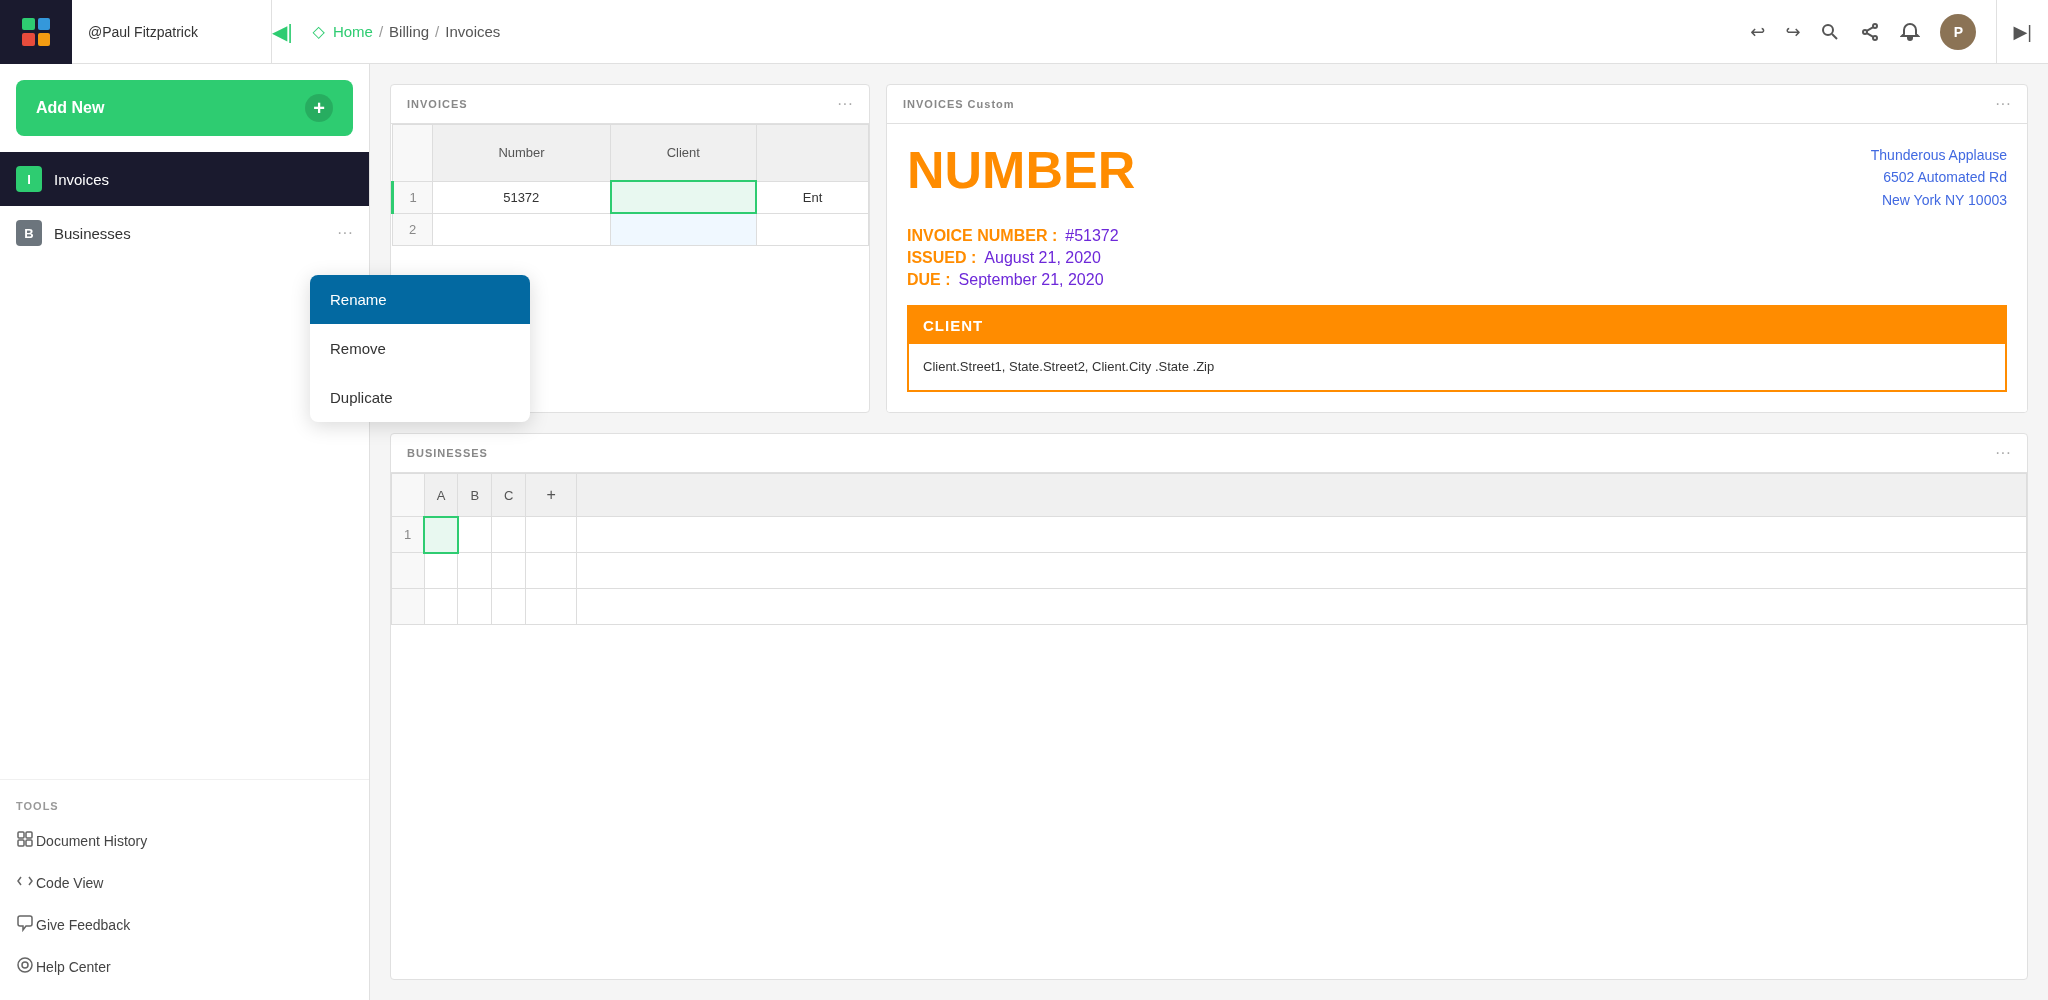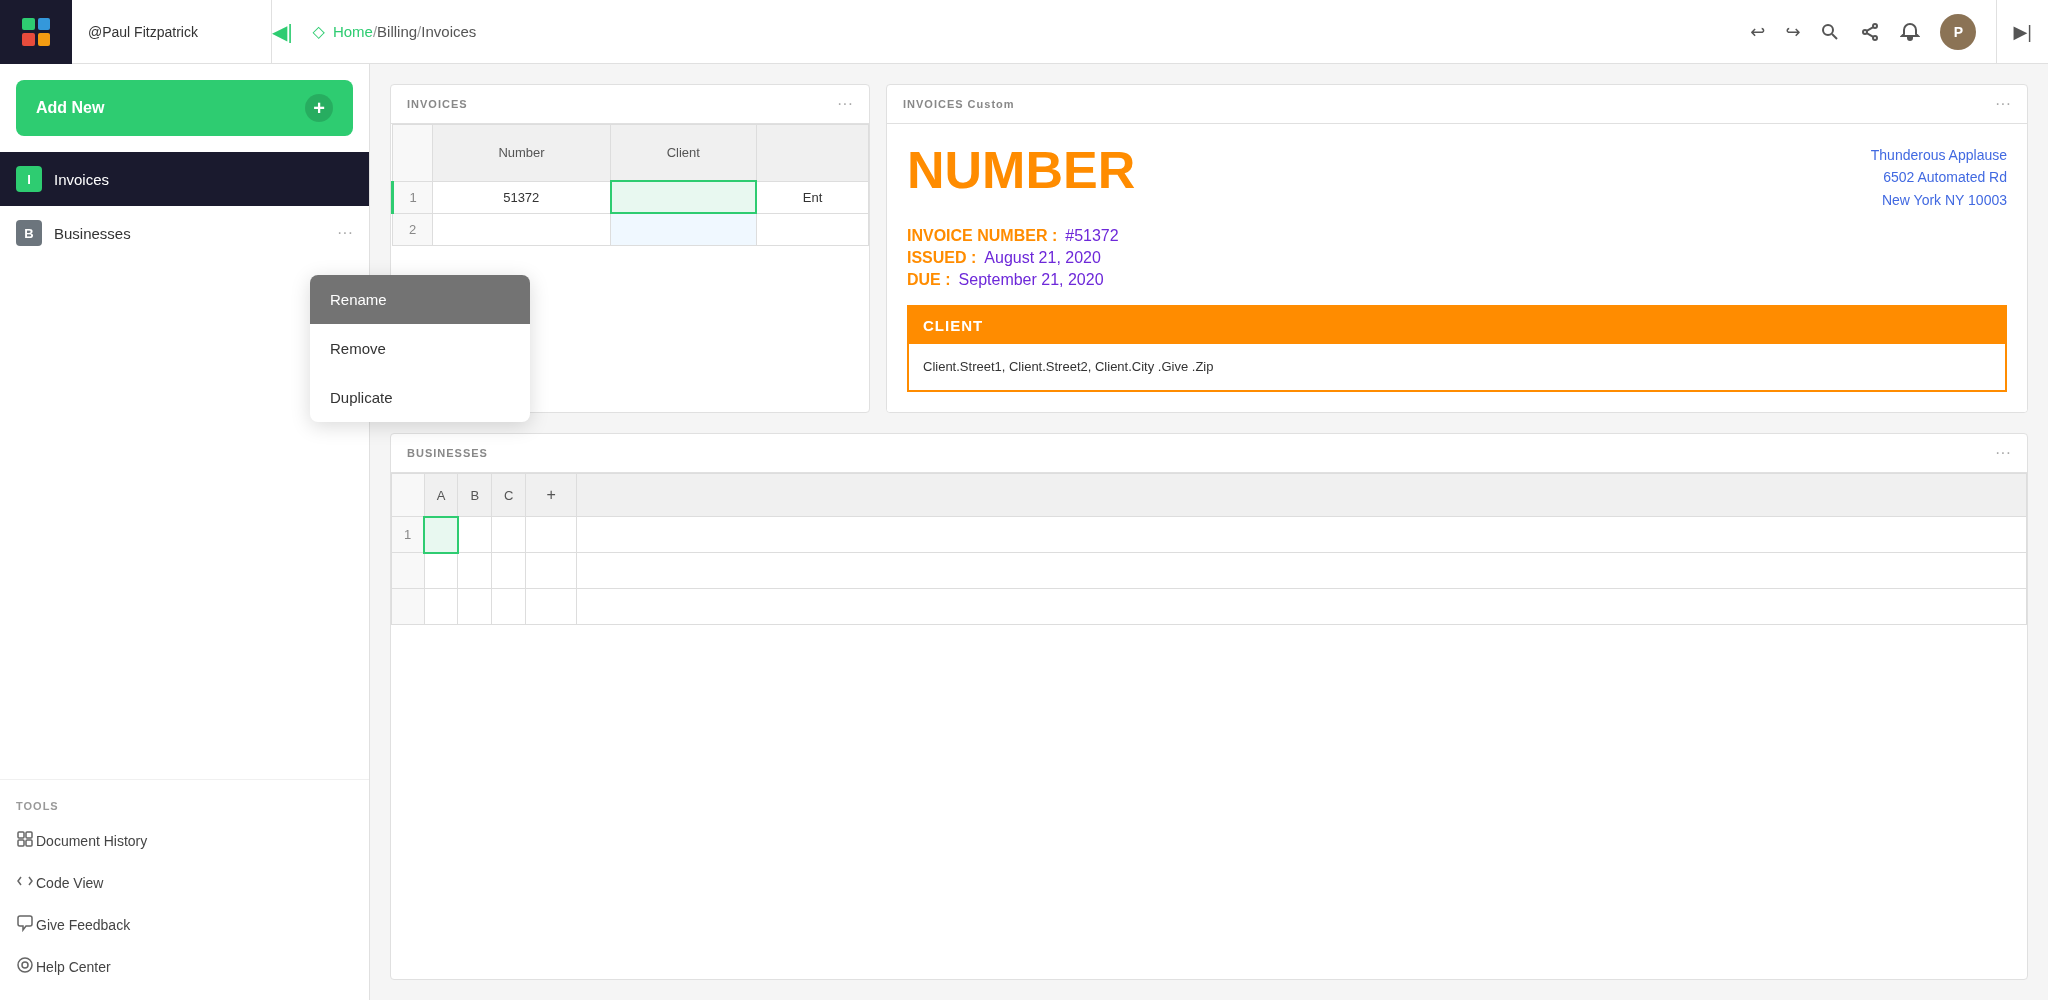--- a/index.html
+++ b/index.html
@@ -20,21 +20,21 @@
     .header-user {
       padding: 0 16px; font-size: 14px; font-weight: 500; color: #333; border-right: 1px solid #e0e0e0; height: 64px; display: flex; align-items: center; white-space: nowrap; min-width: 200px;
     }
     .header-nav {
       display: flex; align-items: center; flex: 1; padding: 0 16px; gap: 8px;
     }
     .nav-back-btn {
       color: #2ecc71; font-size: 20px; cursor: pointer; display: flex; align-items: center; margin-right: 4px;
     }
     .nav-icon { color: #2ecc71; font-size: 16px; }
-    .breadcrumb { display: flex; align-items: center; font-size: 15px; }
+    .breadcrumb { display: flex; align-items: center; gap: 6px; font-size: 15px; }
     .breadcrumb-home { color: #2ecc71; font-weight: 500; cursor: pointer; }
     .breadcrumb-sep { color: #999; }
     .breadcrumb-item { color: #555; cursor: pointer; }
     .header-actions {
       display: flex; align-items: center; gap: 20px; padding: 0 20px;
     }
     .header-action-btn { color: #555; cursor: pointer; font-size: 18px; display: flex; align-items: center; }
     .avatar { width: 36px; height: 36px; border-radius: 50%; background: #8B7355; overflow: hidden; display: flex; align-items: center; justify-content: center; color: #fff; font-size: 14px; font-weight: bold; }
     .header-collapse-right { color: #555; font-size: 18px; cursor: pointer; padding: 0 16px; border-left: 1px solid #e0e0e0; height: 64px; display: flex; align-items: center; }
 
@@ -68,21 +68,21 @@
     .tool-item { display: flex; align-items: center; gap: 2px; padding: 10px 0; cursor: pointer; color: #444; font-size: 14px; }
     .tool-icon { font-size: 16px; color: #666; }
 
     
     .context-menu {
       position: absolute; left: 310px; top: 275px; background: #fff; border-radius: 8px; box-shadow: 0 4px 20px rgba(0,0,0,0.15); width: 220px; z-index: 100; overflow: hidden;
     }
     .context-menu-item {
       padding: 16px 20px; font-size: 15px; cursor: pointer; color: #333;
     }
-    .context-menu-item.active { background: #737373; color: #fff; }
+    .context-menu-item.active { background: #0369a1; color: #fff; }
 
     
     .main-content { flex: 1; overflow: auto; padding: 20px; display: flex; flex-direction: column; gap: 20px; }
 
     
     .panels-row { display: flex; gap: 16px; }
     .panel { background: #fff; border-radius: 4px; border: 1px solid #e0e0e0; flex: 1; overflow: hidden; }
     .panel-header { display: flex; align-items: center; justify-content: space-between; padding: 10px 16px; border-bottom: 1px solid #e0e0e0; }
     .panel-title { font-size: 11px; font-weight: 600; color: #888; letter-spacing: 1px; }
     .panel-more { color: #aaa; cursor: pointer; font-size: 16px; }
@@ -302,21 +302,21 @@
               <span class="invoice-value">August 21, 2020</span>
             </div>
             <div class="invoice-detail-row">
               <span class="invoice-label">DUE :</span>
               <span class="invoice-value">September 21, 2020</span>
             </div>
           </div>
           <div class="invoice-client-section">
             <div class="invoice-client-header">CLIENT</div>
             <div class="invoice-client-body">
-              <div>Client.Street1, Client.Street2, Client.City .Give .Zip</div>
+              <div>Client.Street1, State.Street2, Client.City .State .Zip</div>
             </div>
           </div>
         </div>
       </div>
 
     </div>
 
     <div class="panel businesses-panel">
       <div class="panel-header">
         <span class="panel-title">BUSINESSES</span>

